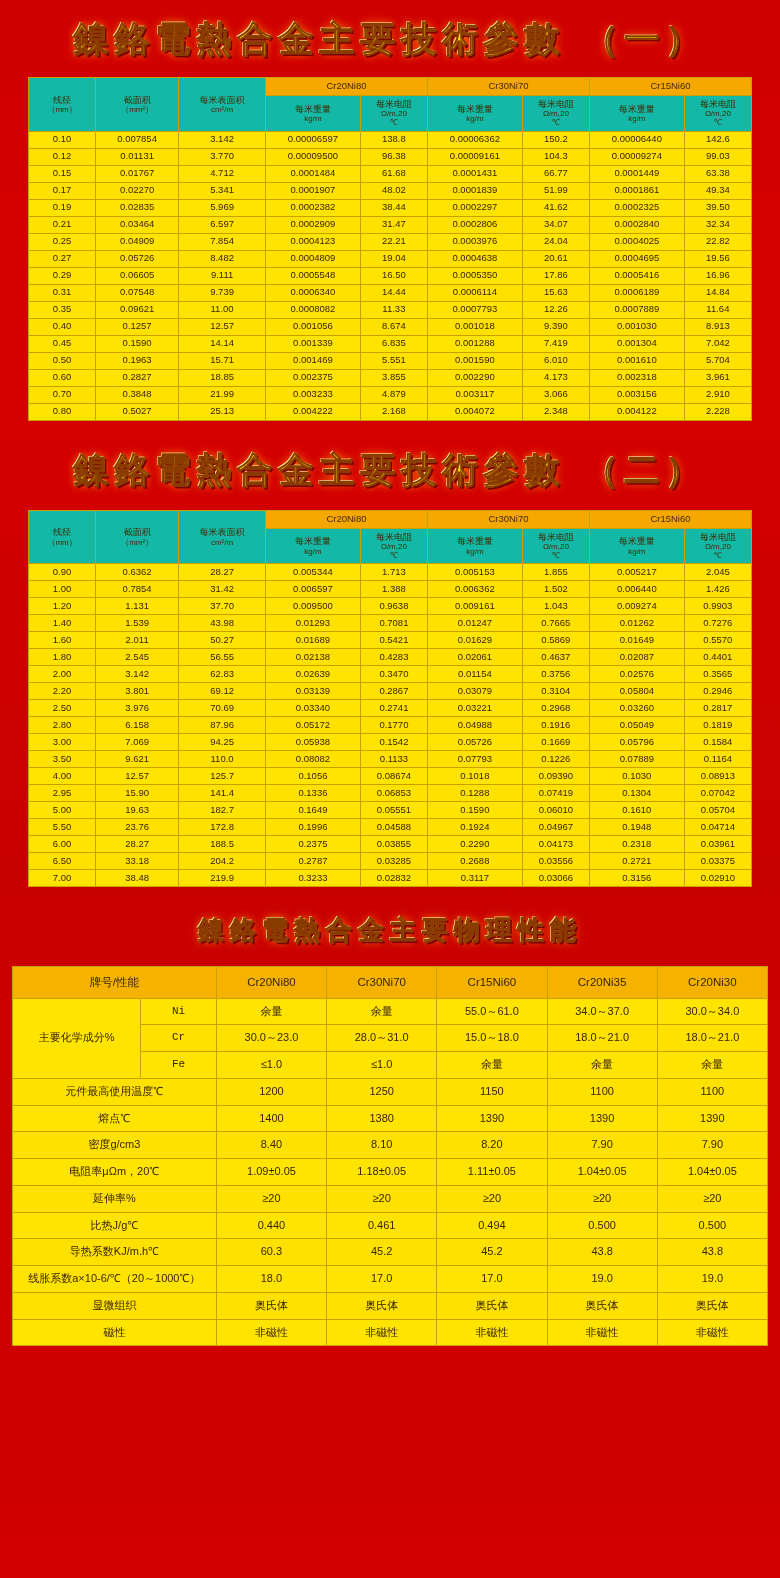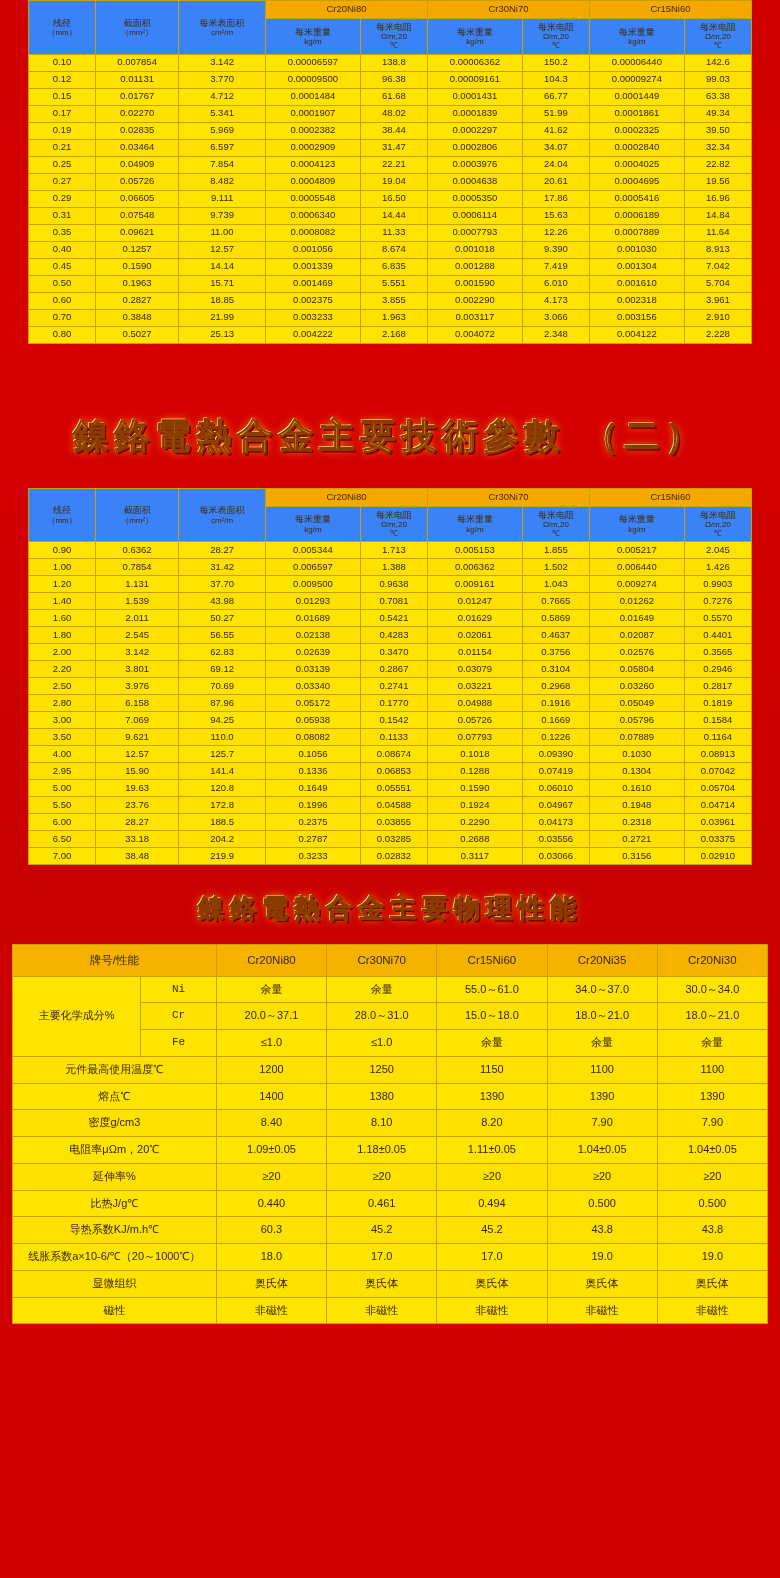--- a/index.html
+++ b/index.html
@@ -30,42 +30,42 @@
     letter-spacing: 6px;
     text-shadow:
       2px 2px 0 #7a0000,
       -1px -1px 0 #ffffaa,
       0 0 8px #ff9900;
     -webkit-text-stroke: 1px #8a3b00;
   }
   #title-1, #title-2 { font-size: 35px; }
   #title-3 { font-size: 26px; }
   .title-1-wrap { padding: 16px 0 14px; }
-  .title-2-wrap { padding: 26px 0 28px; margin-top: 43px; }
+  .title-2-wrap { padding: 26px 0 16px; }
   .title-3-wrap { padding: 26px 0 18px; }
 
   
   .tbl-wrap { padding: 0 28px; }
   table.data {
     width: 100%;
     border-collapse: collapse;
     background: #ffe300;
     font-size: 9.5px;
     color: #3a2500;
     table-layout: fixed;
   }
   table.data th, table.data td {
     border: 1px solid #c8a100;
     text-align: center;
     padding: 2px 1px;
     line-height: 1.15;
     font-weight: normal;
   }
   table.data thead th {
-    background: #3b82f6;
+    background: #14b8a6;
     color: #422a00;
     font-size: 9px;
     padding: 3px 1px;
   }
   table.data thead th.grp {
     background: #f5a800;
     font-size: 9.5px;
   }
   table.data tbody td {
     background: #ffe400;
@@ -108,20 +108,23 @@
   }
   table.prop td.val { background: #ffe400; }
   table.prop tr:nth-child(even) td { background: #ffe100; }
   table.prop tr:nth-child(even) td.rowlabel { background: #ffe100; }
 </style>
 </head>
 <body>
 
 <div class="page">
 
+  <div class="title-1-wrap">
+    <div class="title" id="title-1">鎳鉻電熱合金主要技術參數 （一）</div>
+  </div>
 
   <div class="tbl-wrap">
     <table class="data" id="table-1">
       <colgroup>
         <col style="width:8.5%">
           <col style="width:10.5%">
           <col style="width:11%">
         <col style="width:12%">
           <col style="width:8.5%">
         <col style="width:12%">
@@ -341,21 +344,21 @@
             <td>0.002290</td>
             <td>4.173</td>
             <td>0.002318</td>
             <td>3.961</td>
           </tr>
           <tr>
             <td>0.70</td>
             <td>0.3848</td>
             <td>21.99</td>
             <td>0.003233</td>
-            <td>1.963</td>
+            <td>4.879</td>
             <td>0.003117</td>
             <td>3.066</td>
             <td>0.003156</td>
             <td>2.910</td>
           </tr>
           <tr>
             <td>0.80</td>
             <td>0.5027</td>
             <td>25.13</td>
             <td>0.004222</td>
@@ -585,21 +588,21 @@
             <td>0.1336</td>
             <td>0.06853</td>
             <td>0.1288</td>
             <td>0.07419</td>
             <td>0.1304</td>
             <td>0.07042</td>
           </tr>
           <tr>
             <td>5.00</td>
             <td>19.63</td>
-            <td>120.8</td>
+            <td>182.7</td>
             <td>0.1649</td>
             <td>0.05551</td>
             <td>0.1590</td>
             <td>0.06010</td>
             <td>0.1610</td>
             <td>0.05704</td>
           </tr>
           <tr>
             <td>5.50</td>
             <td>23.76</td>
@@ -678,21 +681,21 @@
             <td class="rowlabel" rowspan="3">主要化学成分%</td>
             <td class="sublabel">Ni</td>
             <td class="val">余量</td>
             <td class="val">余量</td>
             <td class="val">55.0～61.0</td>
             <td class="val">34.0～37.0</td>
             <td class="val">30.0～34.0</td>
           </tr>
           <tr>
             <td class="sublabel">Cr</td>
-            <td class="val">20.0～37.1</td>
+            <td class="val">30.0～23.0</td>
             <td class="val">28.0～31.0</td>
             <td class="val">15.0～18.0</td>
             <td class="val">18.0～21.0</td>
             <td class="val">18.0～21.0</td>
           </tr>
           <tr>
             <td class="sublabel">Fe</td>
             <td class="val">≤1.0</td>
             <td class="val">≤1.0</td>
             <td class="val">余量</td>

